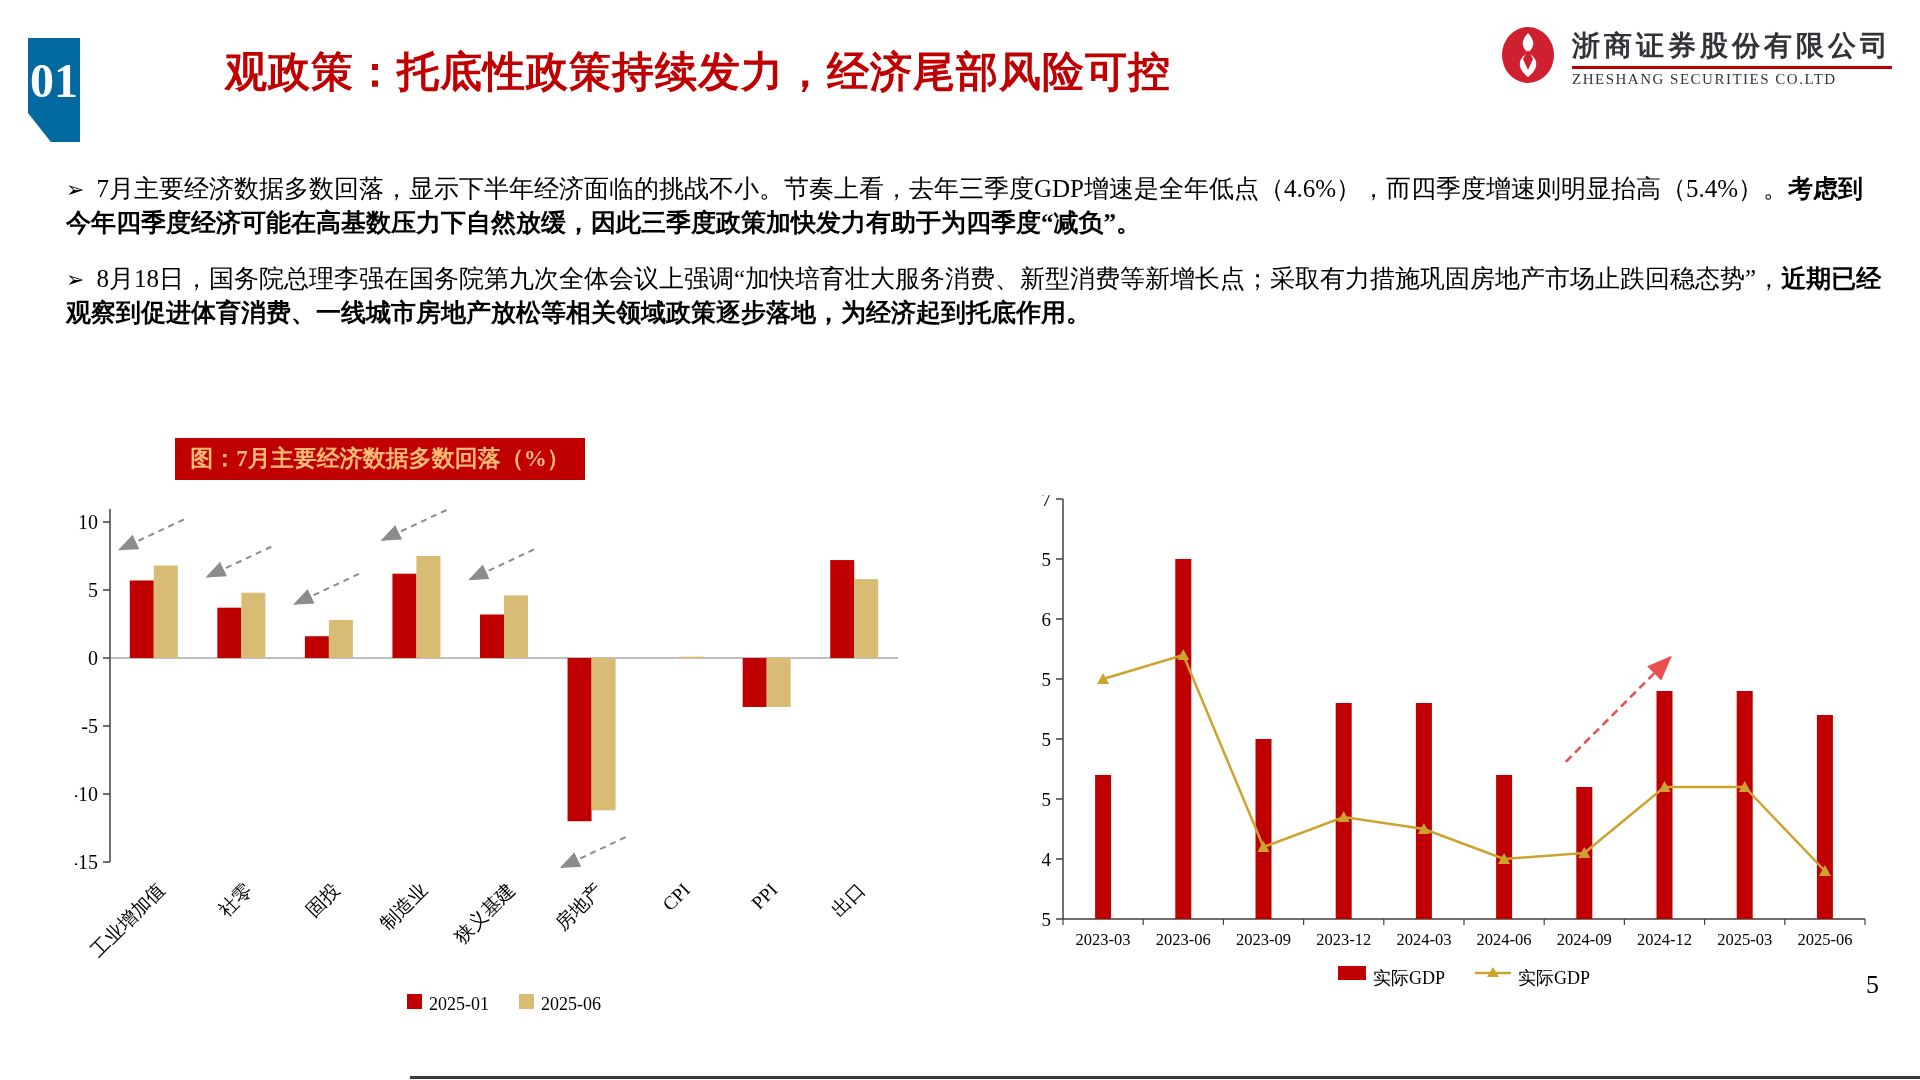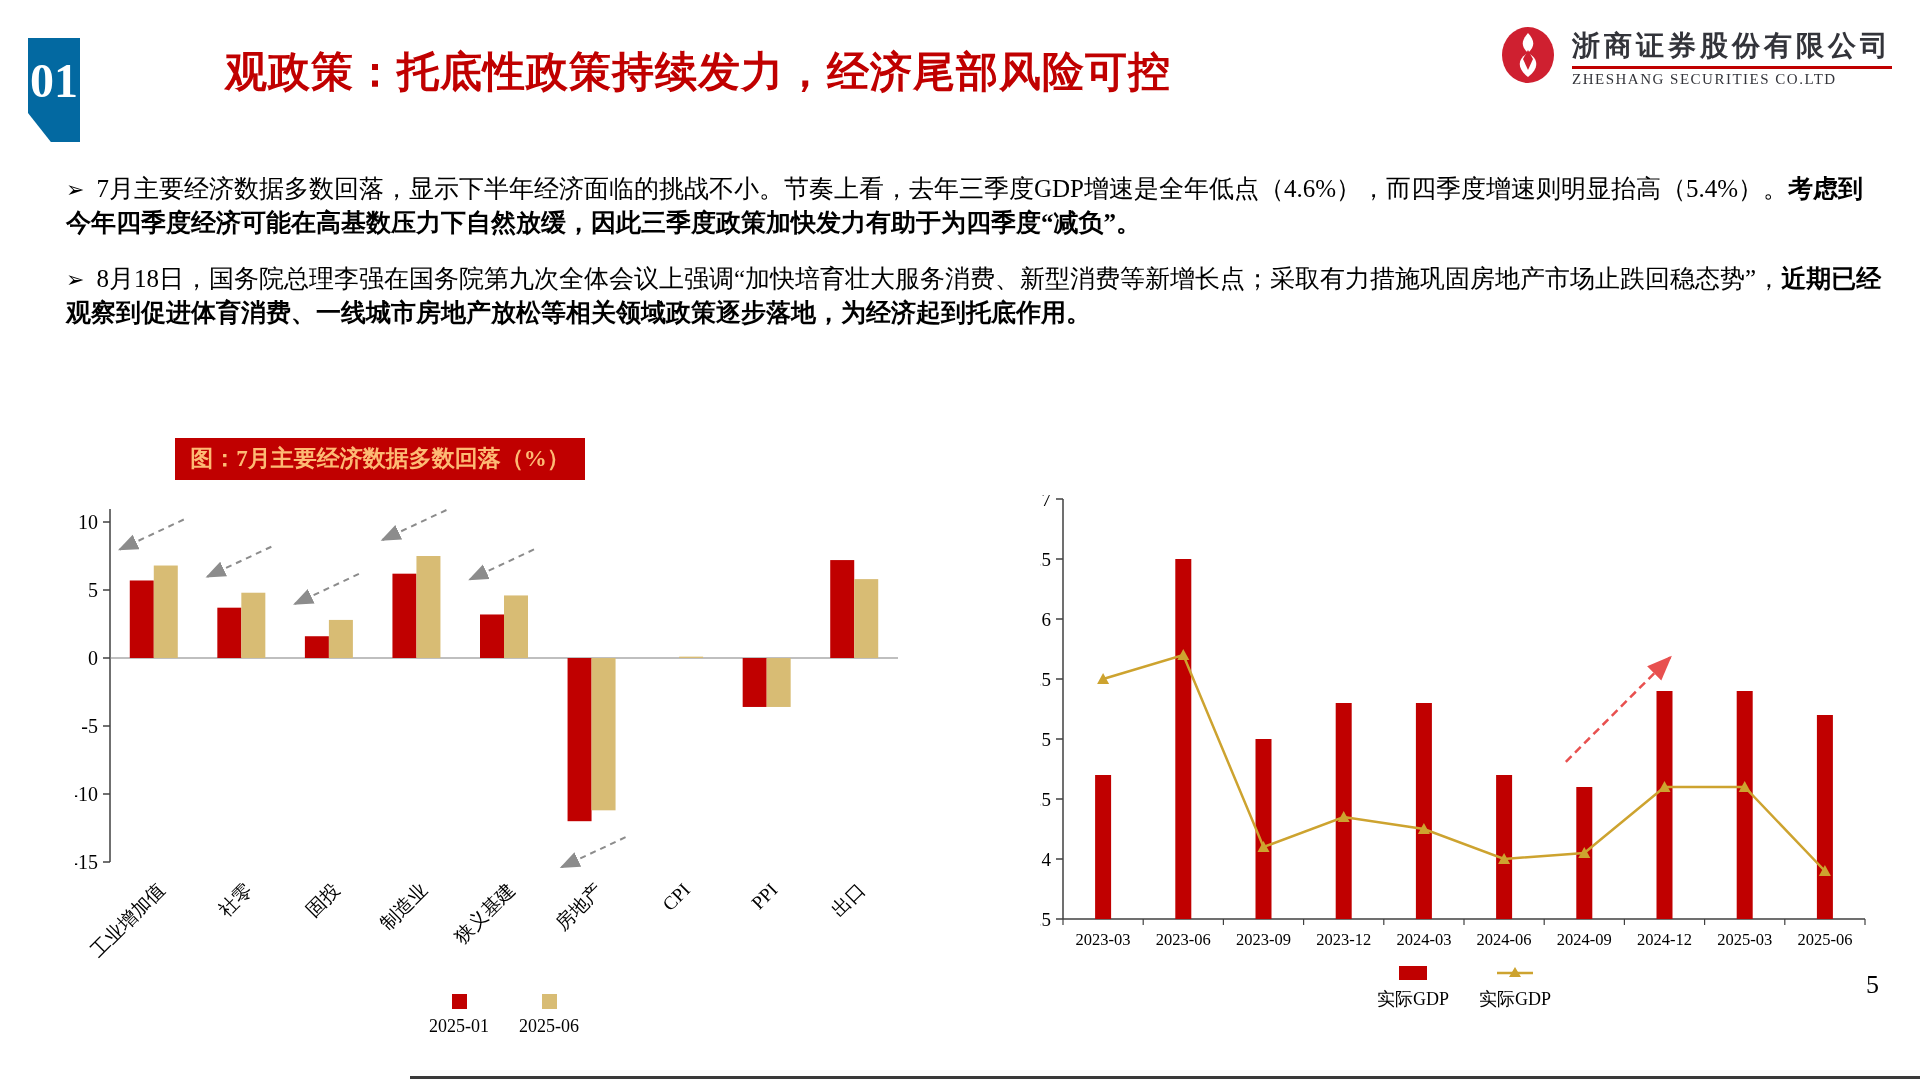--- a/index.html
+++ b/index.html
@@ -24,21 +24,21 @@
   .bullet b{font-weight:bold;}
 
   
   .chart-banner{background:#c00000;color:#fdba74;height:42px;line-height:42px;text-align:center;
                 font-size:23px;font-weight:bold;}
 
   svg{font-family:"Liberation Serif",serif;}
 
   
   .legend{display:flex;justify-content:center;align-items:center;gap:30px;font-size:18px;}
-  .legend-item{display:flex;align-items:center;gap:7px;flex-direction:column;}
+  .legend-item{display:flex;align-items:flex-start;gap:7px;}
   .swatch{width:15px;height:15px;display:inline-block;}
   .swatch-wide{width:28px;height:14px;display:inline-block;}
 
   .source{left:25px;top:1094px;font-size:21px;}
   .page-num{left:1866px;top:970px;font-size:26px;}
   .bottom-line{left:410px;top:1076px;width:1510px;height:3px;background:#3a3a3a;}
 </style>
 </head>
 <body>
 

